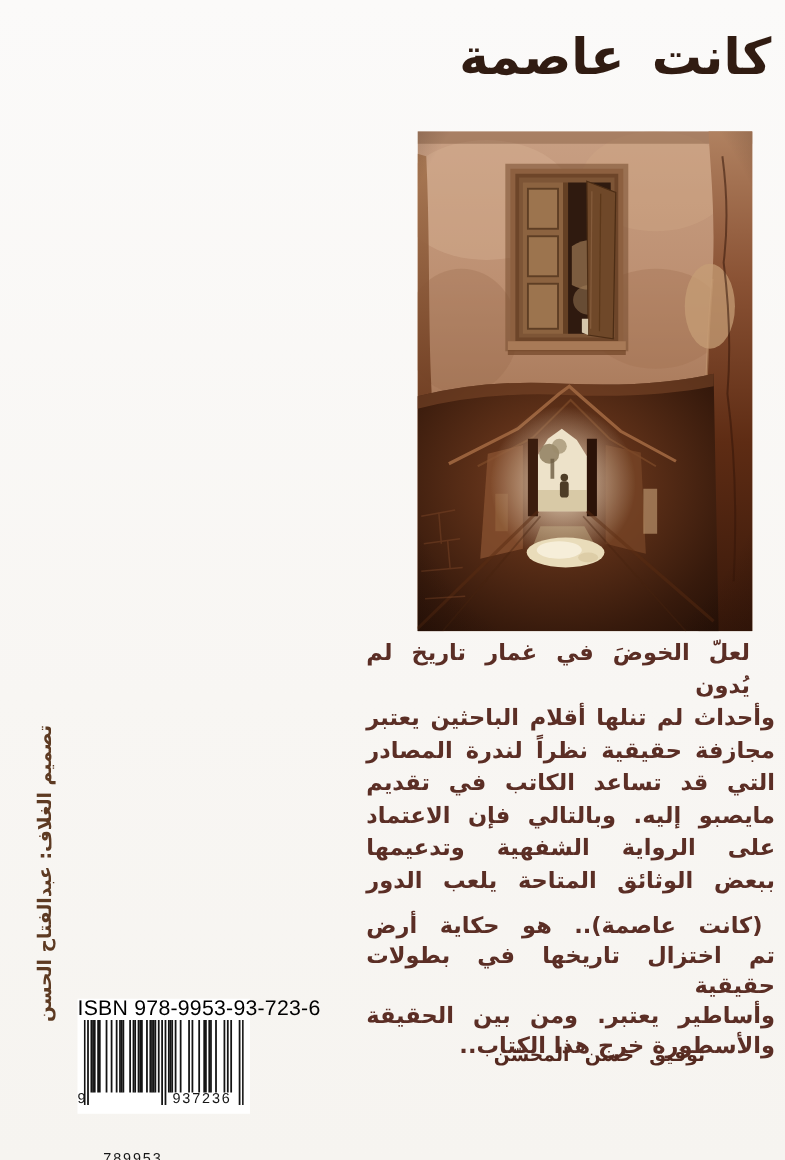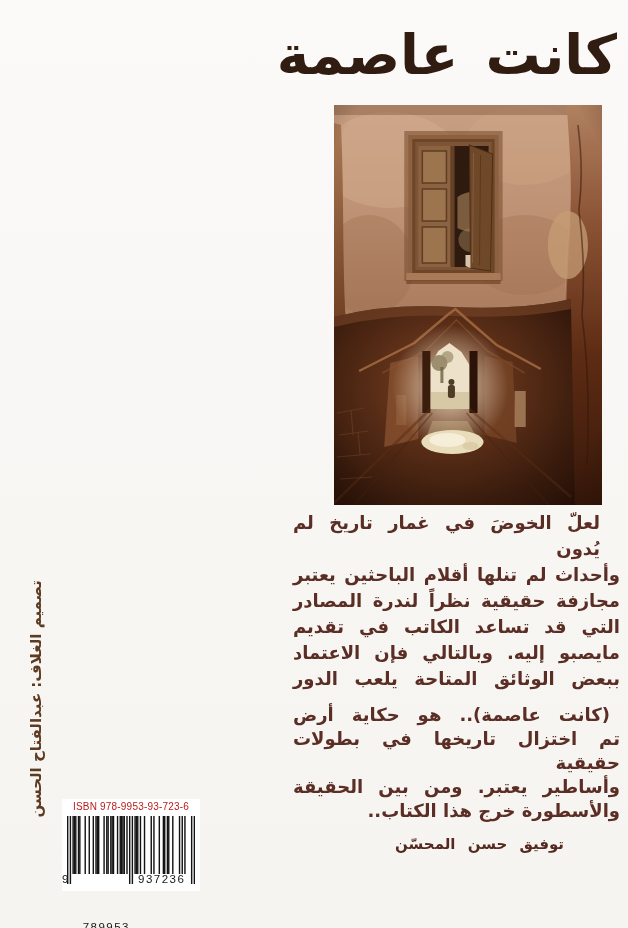--- a/index.html
+++ b/index.html
@@ -3,21 +3,21 @@
 <meta charset="utf-8">
 <style>
   html,body{margin:0;padding:0;background:#e8e6e3;}
   .page{
     position:relative;width:628px;height:928px;margin:0 auto;
     background:linear-gradient(180deg,#fbfaf9 0%,#f8f6f3 60%,#f6f4f0 100%);
     overflow:hidden;font-family:"DejaVu Sans",sans-serif;
   }
   .title{
     position:absolute;top:22px;right:11px;margin:0;
-    font-size:55px;font-weight:bold;color:#311c12;
+    font-size:40px;font-weight:bold;color:#311c12;
     direction:rtl;word-spacing:8px;line-height:1.2;
   }
   .photo-frame{position:absolute;left:334px;top:105px;width:268px;height:400px;}
   .photo-frame svg{display:block;width:100%;height:100%;}
   .blurb{
     position:absolute;left:293px;top:510px;width:327px;
     direction:rtl;color:#5b2e25;font-weight:bold;
   }
   .bline{font-size:18px;line-height:26px;text-align:justify;text-align-last:justify;}
   .p2{margin-top:11px;}
@@ -34,22 +34,22 @@
     position:absolute;left:-70px;top:673px;width:212px;height:26px;
     transform:rotate(-90deg);
     font-size:15px;font-weight:bold;color:#5d3a22;
     direction:rtl;text-align:center;line-height:26px;white-space:nowrap;
   }
   .barcode{
     position:absolute;left:62px;top:799px;width:138px;height:92px;
     background:#ffffff;
   }
   .isbn-label{
-    font-family:"Liberation Sans",sans-serif;font-size:10px;color:#b91c1c;
-    text-align:center;white-space:nowrap;height:16px;line-height:16px;letter-spacing:.2px;
+    font-family:"Liberation Sans",sans-serif;font-size:17px;color:#000000;
+    white-space:nowrap;height:16px;line-height:16px;letter-spacing:.2px;
   }
   .bars{display:block;margin:1px auto 0;width:128px;height:70px;fill:#141414;}
   .bc-digits span{
     position:absolute;top:74px;font-family:"Liberation Sans",sans-serif;
     font-size:11.5px;line-height:12px;color:#161616;
   }
   .d-lead{left:0px;}
   .d-g1{left:14px;width:54px;text-align:right;letter-spacing:1.5px;margin-top:48px;}
   .d-g2{left:76px;width:54px;text-align:left;letter-spacing:1.5px;}
 </style>
@@ -169,20 +169,21 @@
     </svg>
   </div>
 
   <div class="blurb" lang="ar">
     <div class="p1">
       <div class="bline ind1">لعلّ الخوضَ في غمار تاريخ لم يُدون</div>
       <div class="bline">وأحداث لم تنلها أقلام الباحثين يعتبر</div>
       <div class="bline">مجازفة حقيقية نظراً لندرة المصادر</div>
       <div class="bline">التي قد تساعد الكاتب في تقديم</div>
       <div class="bline">مايصبو إليه. وبالتالي فإن الاعتماد</div>
+      <div class="bline">على الرواية الشفهية وتدعيمها</div>
       <div class="bline">ببعض الوثائق المتاحة يلعب الدور</div>
     </div>
     <div class="p2">
       <div class="bline ind2">(كانت عاصمة).. هو حكاية أرض</div>
       <div class="bline">تم اختزال تاريخها في بطولات حقيقية</div>
       <div class="bline">وأساطير يعتبر. ومن بين الحقيقة</div>
       <div class="bline end">والأسطورة خرج هذا الكتاب..</div>
     </div>
   </div>
 

